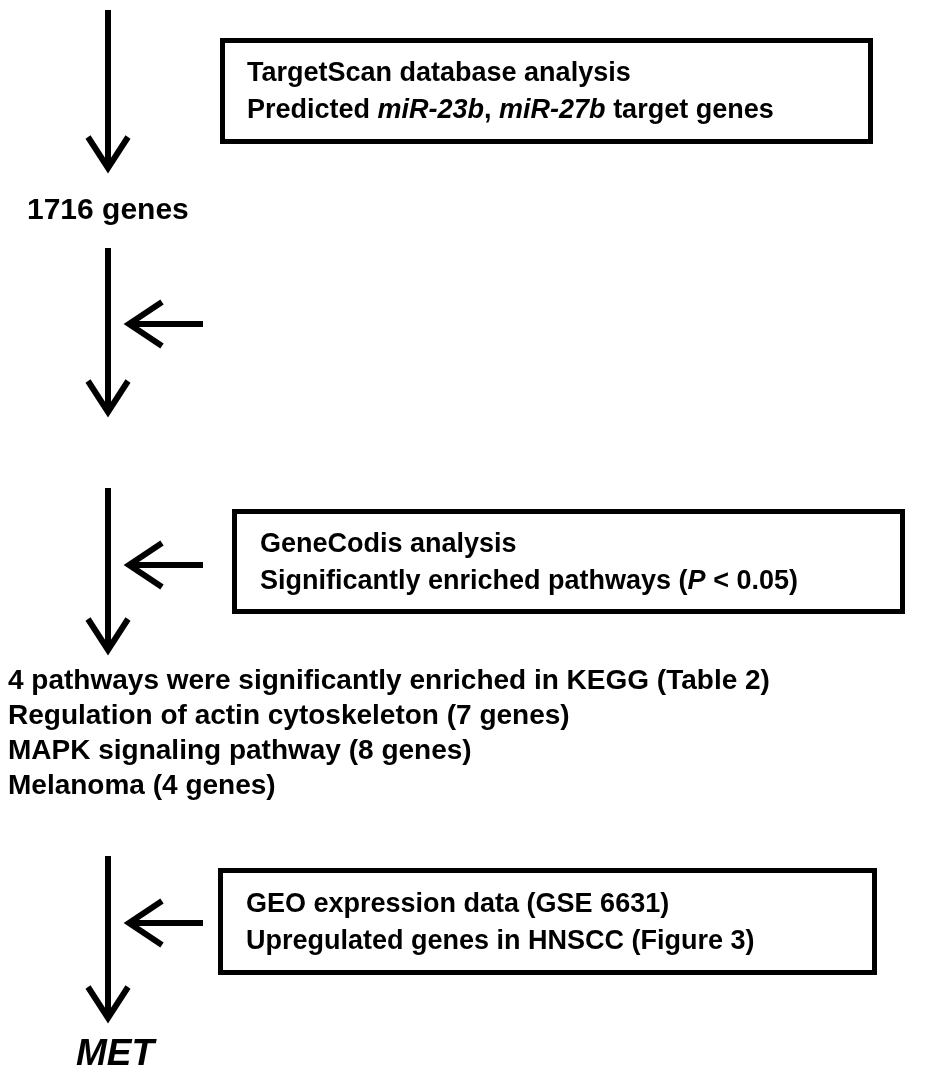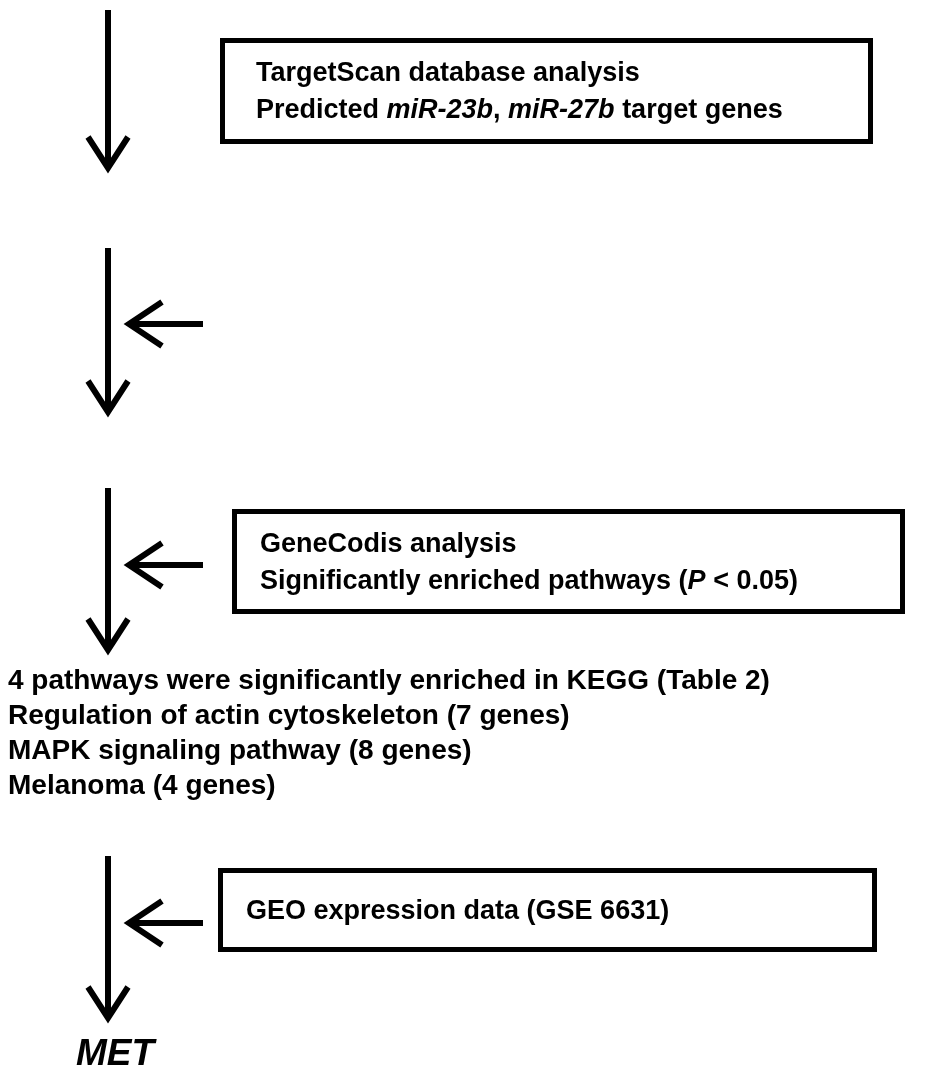--- a/index.html
+++ b/index.html
@@ -27,24 +27,24 @@
     flex-direction: column;
     justify-content: center;
   }
   .box .bl {
     font-size: 27px;
     font-weight: 700;
     line-height: 37px;
     white-space: nowrap;
   }
   .it { font-style: italic; }
-  .box1 { left: 220px; top: 38px;  width: 653px; height: 106px; padding-left: 31px; }
+  .box1 { left: 220px; top: 38px;  width: 653px; height: 106px; padding-left: 22px; }
   .box2 { left: 214px; top: 267px; width: 716px; height: 109px; padding-left: 23px; }
   .box3 { left: 232px; top: 509px; width: 673px; height: 105px; padding-left: 23px; }
-  .box4 { left: 218px; top: 868px; width: 659px; height: 84px; padding-left: 23px; }
+  .box4 { left: 218px; top: 868px; width: 659px; height: 107px; padding-left: 23px; }
   .label {
     position: absolute;
     font-weight: 700;
     font-size: 30px;
     line-height: 34px;
     white-space: nowrap;
   }
   .label-1716 { left: 27px; top: 192px; }
   .label-229  { left: 30px; top: 433px; }
   .label-met  { left: 76px; top: 1036px; font-style: italic; font-size: 37px; }
@@ -92,34 +92,36 @@
       <line x1="203" y1="923" x2="129" y2="923"></line>
       <polyline points="162,901 129,923 162,945"></polyline>
     </g>
   </svg>
 
   <div class="box box1">
     <div class="bl">TargetScan database analysis</div>
     <div class="bl"><span>Predicted </span><span class="it">miR-23b</span><span>, </span><span class="it">miR-27b</span><span> target genes</span></div>
   </div>
 
+  <div class="label label-1716">1716 genes</div>
 
 
 
   <div class="box box3">
     <div class="bl">GeneCodis analysis</div>
     <div class="bl"><span>Significantly enriched pathways (</span><span class="it">P</span><span> &lt; 0.05)</span></div>
   </div>
 
   <div class="pathways">
     <div>4 pathways were significantly enriched in KEGG (Table 2)</div>
     <div>Regulation of actin cytoskeleton (7 genes)</div>
     <div>MAPK signaling pathway (8 genes)</div>
     <div>Melanoma (4 genes)</div>
   </div>
 
   <div class="box box4">
     <div class="bl">GEO expression data (GSE 6631)</div>
+    <div class="bl">Upregulated genes in HNSCC (Figure 3)</div>
   </div>
 
   <div class="label label-met">MET</div>
 
 </div>
 
 </body></html>

